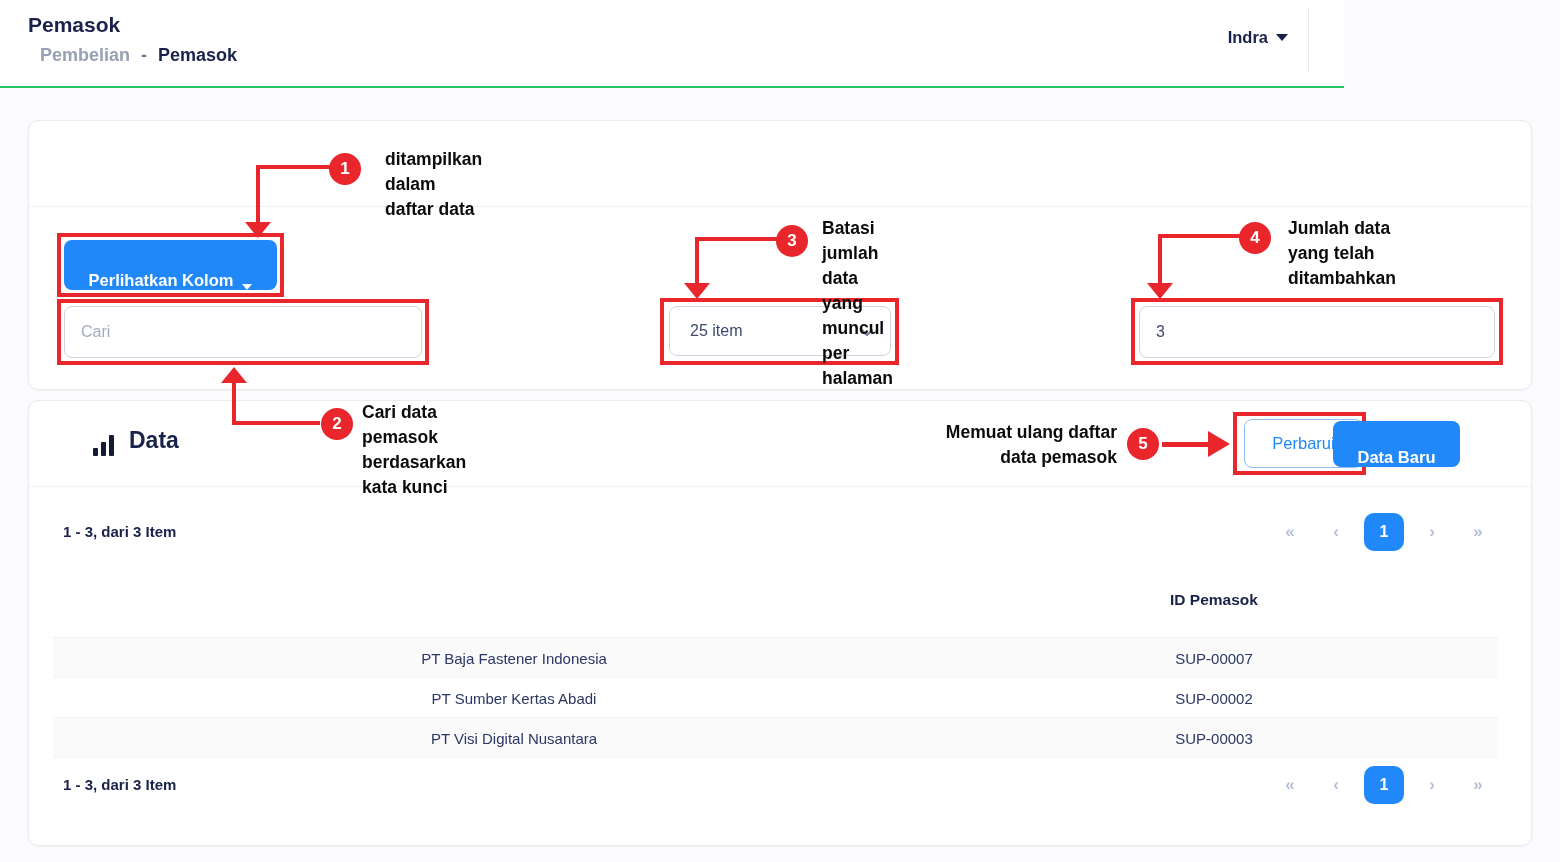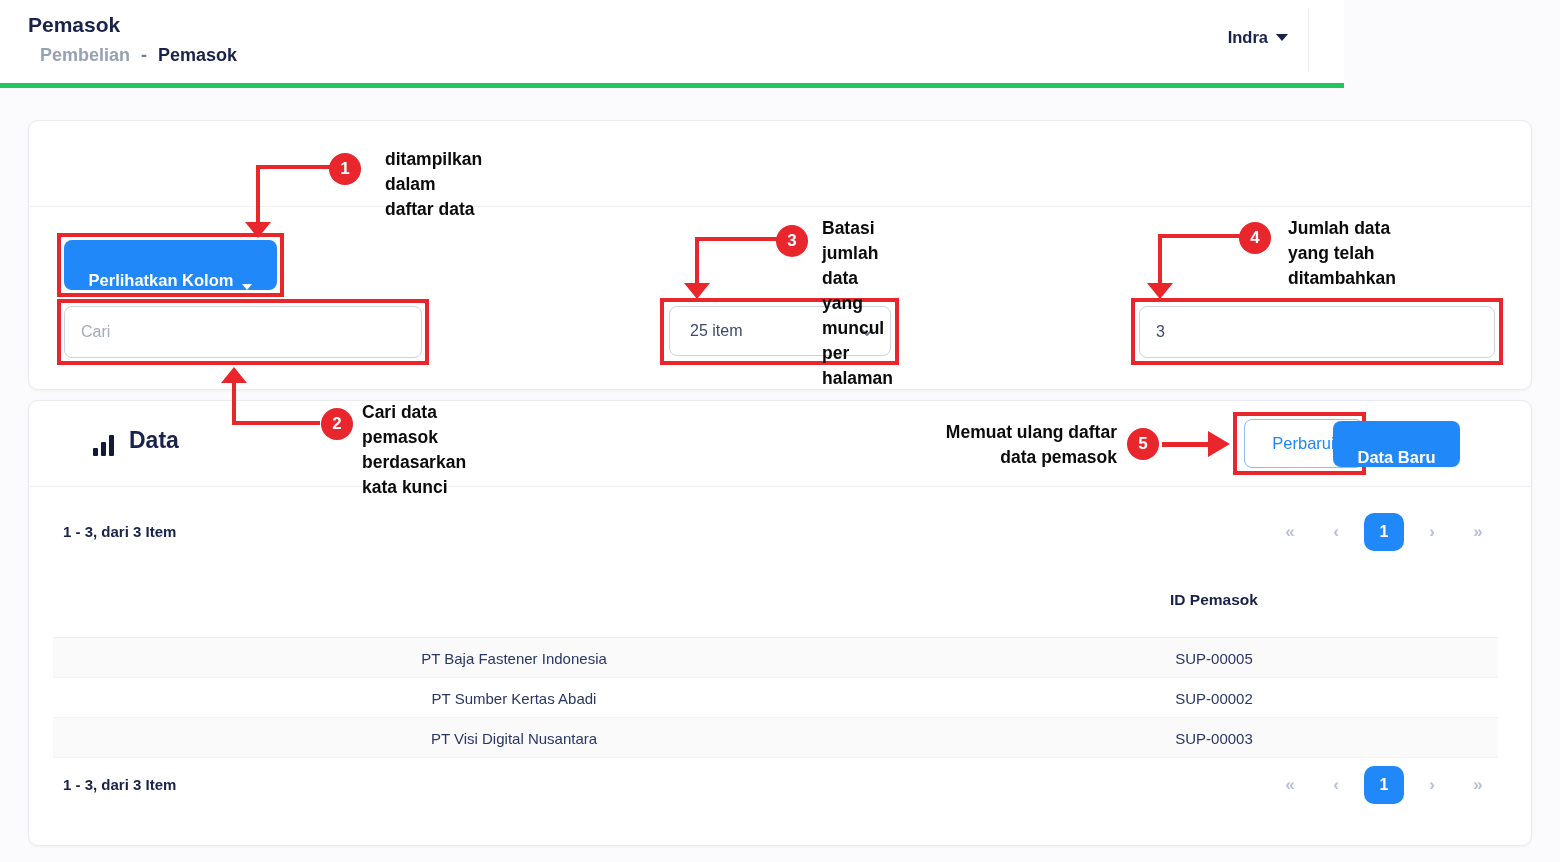--- a/index.html
+++ b/index.html
@@ -1,21 +1,21 @@
 <!DOCTYPE html>
 <html><head>
 <meta charset="utf-8">
 <style>
   * { margin:0; padding:0; box-sizing:border-box; }
   html,body { background:#ffffff; }
   body { font-family:"Liberation Sans", sans-serif; }
   .stage { position:relative; width:1560px; height:862px; overflow:hidden; background:#fbfbfd; }
 
   
-  .topbar { position:absolute; left:0; top:0; width:1344px; height:88px; background:#ffffff; border-bottom:5px solid #22c55e;padding-left:6px; }
+  .topbar { position:absolute; left:0; top:0; width:1344px; height:88px; background:#ffffff; border-bottom:2px solid #22c55e;padding-left:6px; }
   .page-title { position:absolute; left:28px; top:13px; font-size:21px; font-weight:bold; color:#19224a; }
   .breadcrumb { position:absolute; left:40px; top:45px; font-size:18px; font-weight:bold; }
   .breadcrumb .parent { color:#97a1b4; }
   .breadcrumb .sep { color:#6b7a99; margin:0 6px; }
   .breadcrumb .current { color:#19224a; }
   .user-menu { position:absolute; right:56px; top:28px; display:flex; align-items:center; gap:8px; cursor:pointer; }
   .user-name { font-size:16.5px; font-weight:bold; color:#19224a; }
   .caret-down { width:0; height:0; border-left:6px solid transparent; border-right:6px solid transparent; border-top:7px solid #19224a; }
   .topbar-divider { position:absolute; right:35px; top:8px; width:1px; height:64px; background:#ececf0; }
 
@@ -145,21 +145,21 @@
       <span class="pg-nav">»</span>
     </div>
 
     <div class="thead-row">
       <div class="th th-id">ID Pemasok</div>
     </div>
     <div class="thead-border"></div>
 
     <div class="trow striped" style="top:237px;">
       <div class="td td-nama">PT Baja Fastener Indonesia</div>
-      <div class="td td-id">SUP-00005</div>
+      <div class="td td-id">SUP-00007</div>
     </div>
     <div class="trow" style="top:277px;">
       <div class="td td-nama">PT Sumber Kertas Abadi</div>
       <div class="td td-id">SUP-00002</div>
     </div>
     <div class="trow striped" style="top:317px;">
       <div class="td td-nama">PT Visi Digital Nusantara</div>
       <div class="td td-id">SUP-00003</div>
     </div>
 

